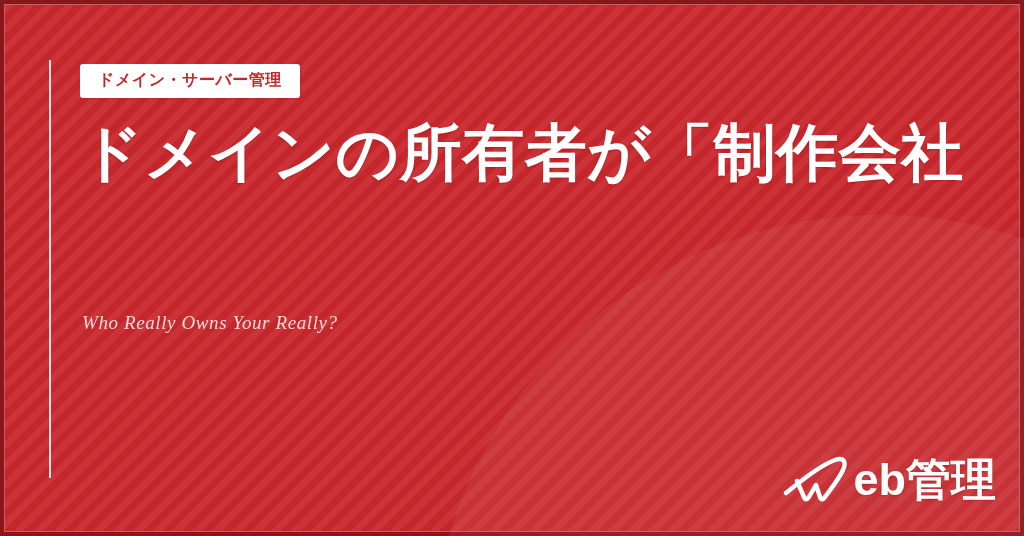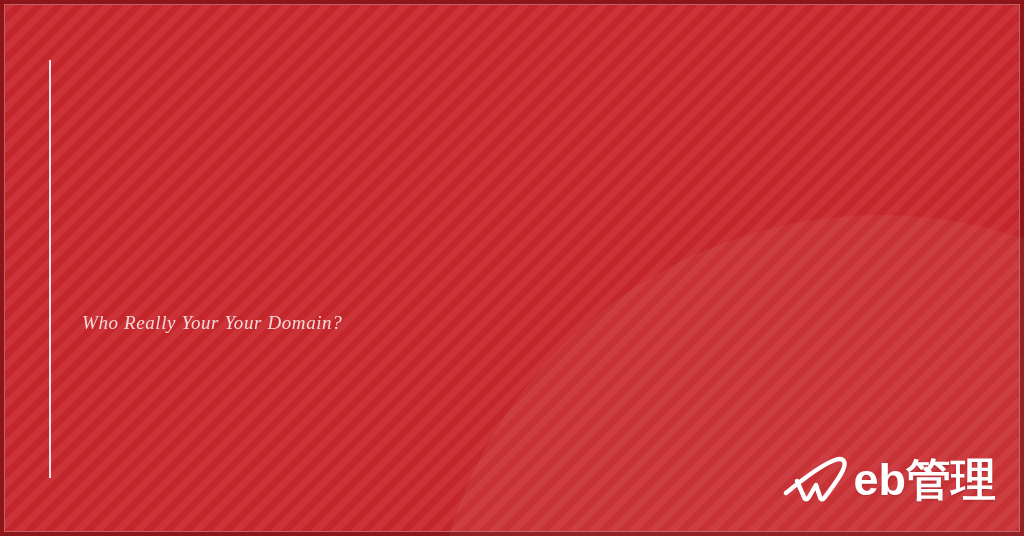--- a/index.html
+++ b/index.html
@@ -137,25 +137,27 @@
 <body>
 
 <div id="banner">
 
   <div class="field"></div>
   <div class="glow"></div>
   <div class="hairline"></div>
 
   <div class="rule"></div>
 
+  <div class="badge">ドメイン・サーバー管理</div>
 
   <div class="title">
+    <div>ドメインの所有者が「制作会社</div>
   </div>
 
-  <div class="subtitle">Who Really Your Your Domain?</div>
+  <div class="subtitle">Who Really Owns Your Really?</div>
 
   <div class="logo">
     <svg class="logo-mark" viewBox="0 0 74 52">
       <path d="M3 40 C 20 26, 38 12, 52 7 C 60 4, 64 8, 60 17 C 56 26, 47 37, 42 44 C 40 47, 38 47, 37 44 L 33 32 L 26 44 C 24 47, 22 47, 21 44 L 14 28" fill="none" stroke="#ffffff" stroke-width="4.4" stroke-linecap="round" stroke-linejoin="round"></path>
     </svg>
     <span class="logo-text">eb管理</span>
   </div>
 
 </div>
 

